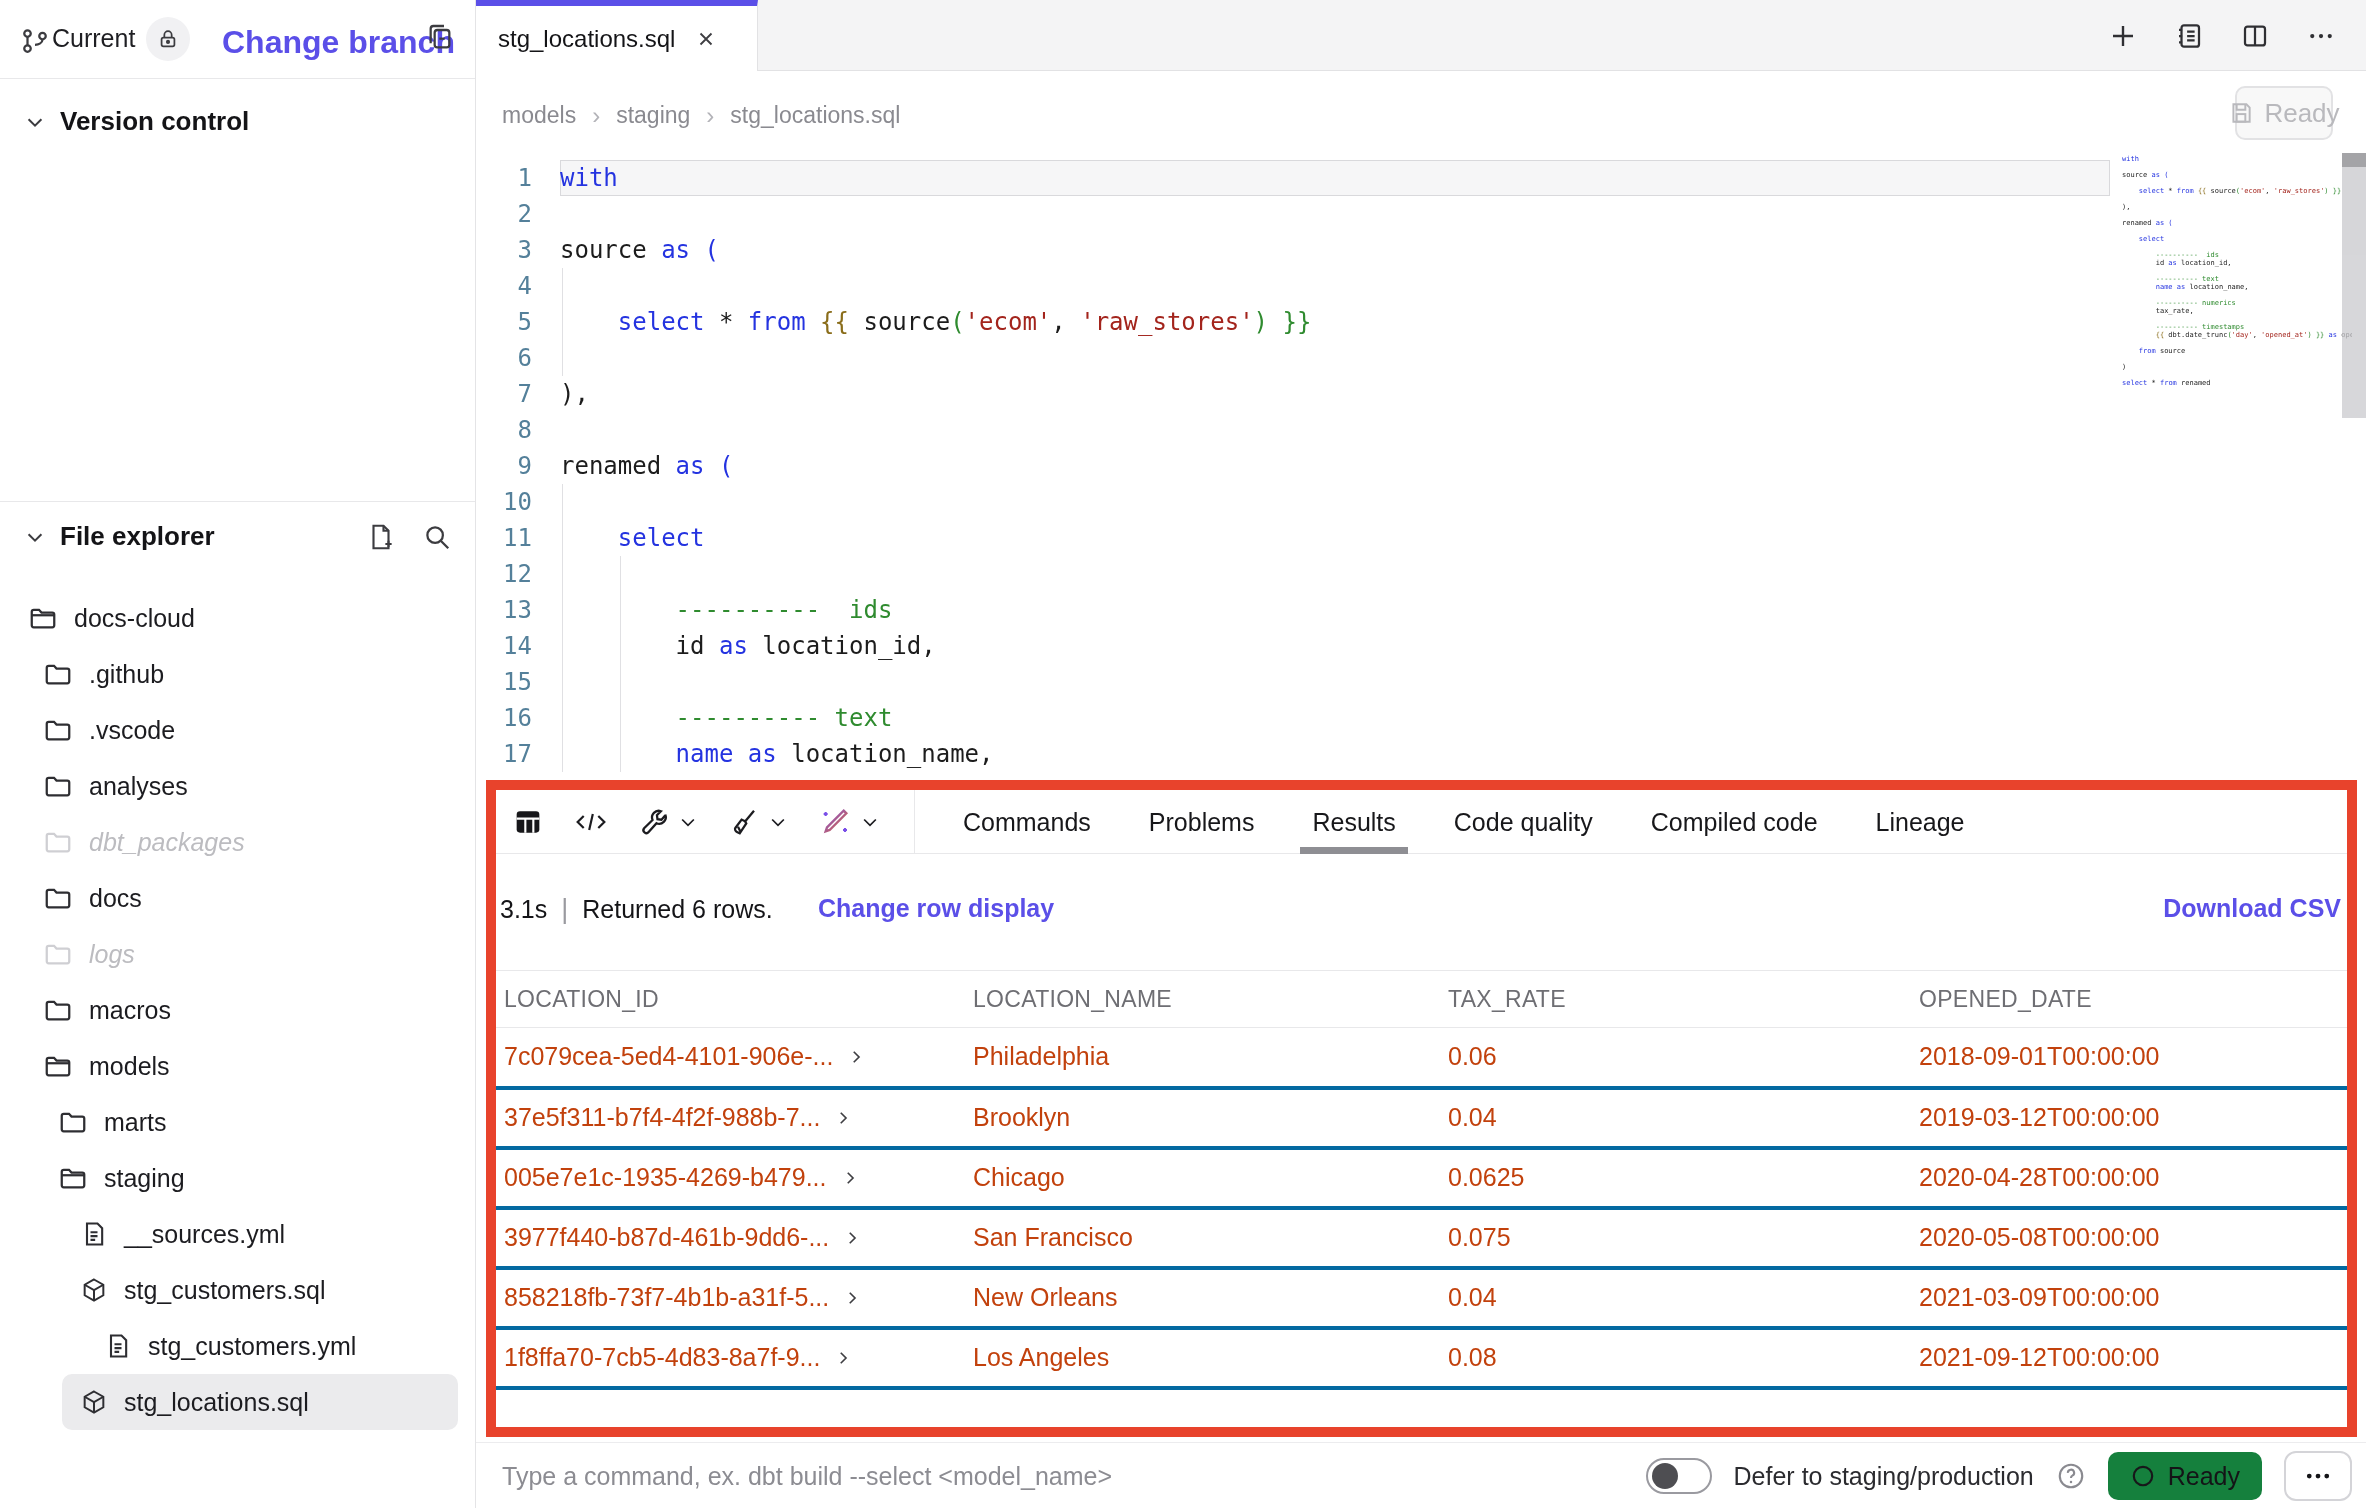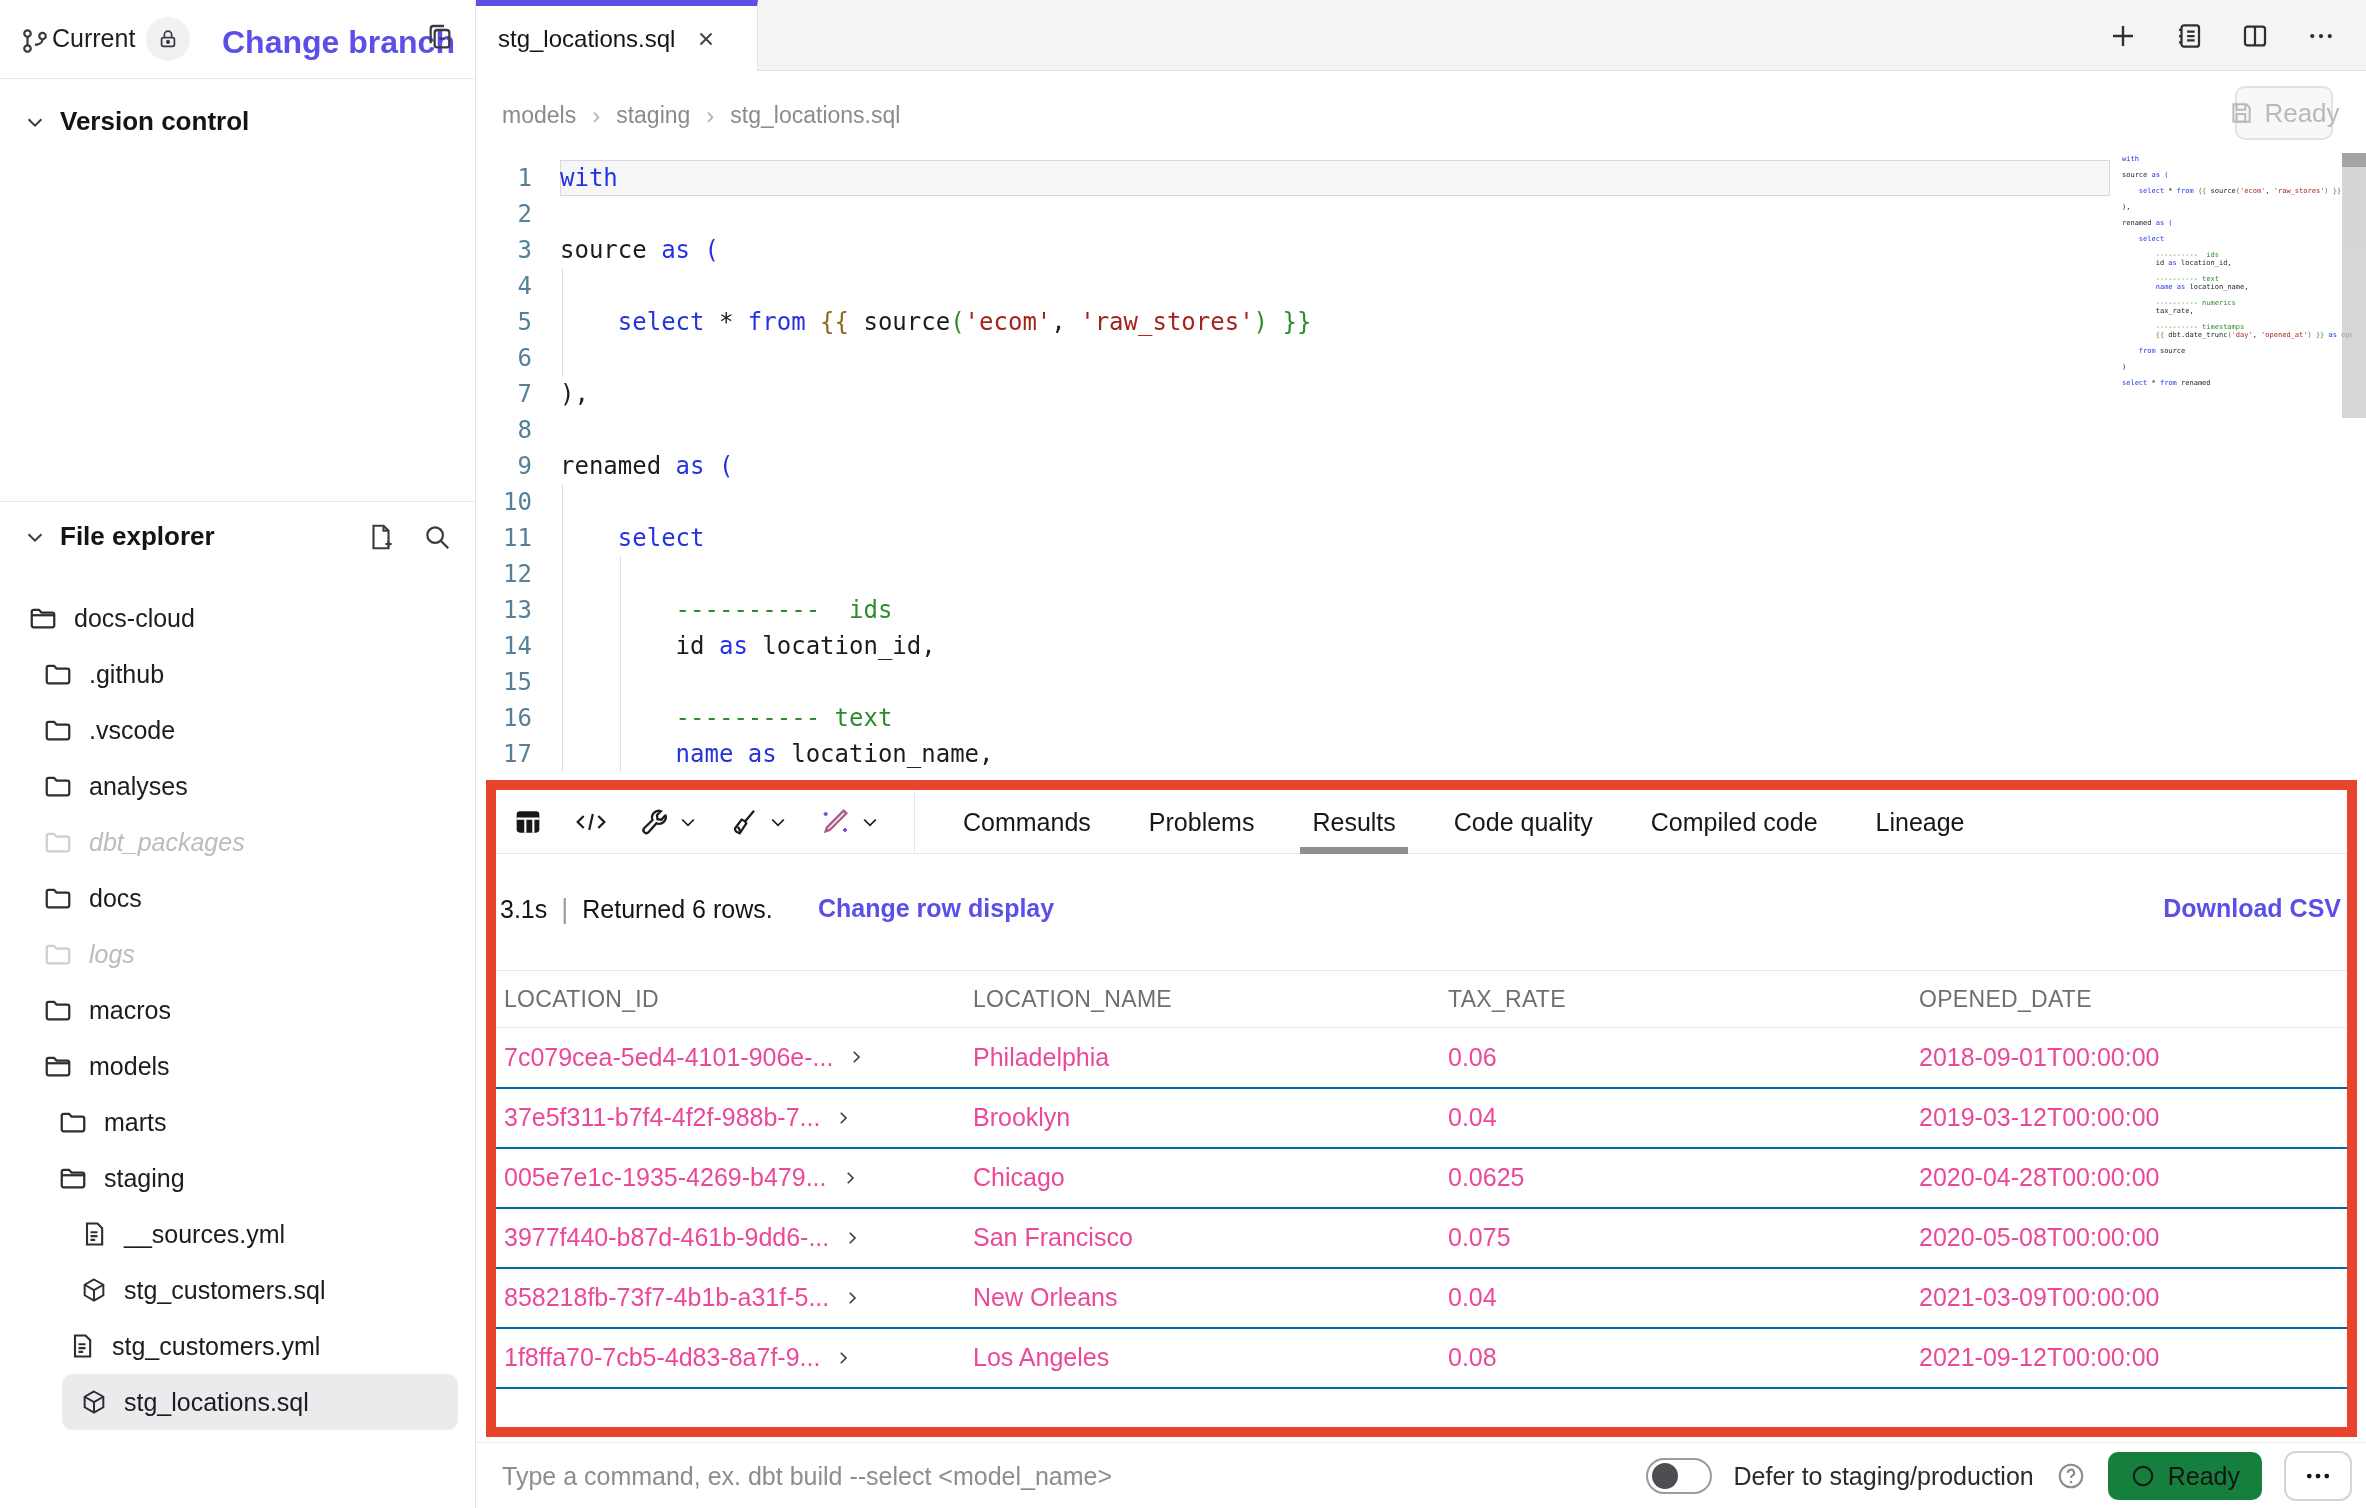--- a/index.html
+++ b/index.html
@@ -67,21 +67,21 @@
   .ptab { font-size:25px; color:#17171a; cursor:pointer; position:relative; height:64px; display:flex; align-items:center; }
   .ptab.active::after { content:""; position:absolute; left:-12px; right:-12px; bottom:0; height:7px; background:#8e8e93; }
   .metarow { position:relative; height:116px; }
   .meta-left { position:absolute; left:4px; top:40px; display:flex; align-items:center; gap:14px; font-size:25px; color:#141417; }
   .meta-sep { color:#9a9a9f; font-size:27px; }
   .link { color:#5b4fe8; font-weight:bold; cursor:pointer; font-size:25px; }
   .meta-change { position:absolute; left:322px; top:40px; }
   .meta-dl { position:absolute; right:6px; top:40px; }
   table.results { width:100%; border-collapse:collapse; table-layout:fixed; }
   table.results th { text-align:left; font-size:23px; font-weight:normal; color:#6e6e73; letter-spacing:.3px; height:57px; border-top:1px solid #e8e8ea; border-bottom:1px solid #e8e8ea; padding:0 0 0 8px; }
-  table.results td { height:60px; font-size:25px; color:#ec4899; border-bottom:2px solid #0369a1; padding:0 0 0 8px; white-space:nowrap; overflow:hidden; }
+  table.results td { height:60px; font-size:25px; color:#c2410c; border-bottom:4px solid #0369a1; padding:0 0 0 8px; white-space:nowrap; overflow:hidden; }
   .idcell { display:flex; align-items:center; gap:14px; }
   .row-chev { color:#3e3e42; display:flex; cursor:pointer; }
   col.c1{width:469px;} col.c2{width:475px;} col.c3{width:471px;}
 
   
   #annotation { position:absolute; left:486px; top:780px; width:1871px; height:657px; border:10px solid #e8432c; z-index:60; pointer-events:none; }
 
   
   #statusbar { position:absolute; left:476px; right:0; bottom:0; height:66px; background:#fff; border-top:1px solid #ececee; }
   .cmd-placeholder { position:absolute; left:26px; top:0; height:66px; display:flex; align-items:center; font-size:25px; color:#8c8c92; cursor:text; }
@@ -263,21 +263,21 @@
       </div>
       <div class="titem" style="padding-left: 80px;">
         <span class="ticon">
           <svg width="28" height="28" viewBox="0 0 24 24" fill="none" stroke="currentColor" stroke-width="1.7">
             <path d="M12 3l8 4.5v9L12 21l-8-4.5v-9L12 3z"></path>
             <path d="M4 7.5l8 4.5 8-4.5M12 12v9"></path>
           </svg>
         </span>
         <span>stg_customers.sql</span>
       </div>
-      <div class="titem" style="padding-left: 68px;">
+      <div class="titem" style="padding-left: 104px;">
         <span class="ticon">
           <svg width="28" height="28" viewBox="0 0 24 24" fill="none" stroke="currentColor" stroke-width="1.8">
             <path d="M6 3h9l4 4v14H6z"></path>
             <path d="M9 10.5h6M9 13.8h6M9 17h4"></path>
           </svg>
         </span>
         <span>stg_customers.yml</span>
       </div>
       <div class="titem selected" style="margin-left: 62px; padding-left: 18px;">
         <span class="ticon">

